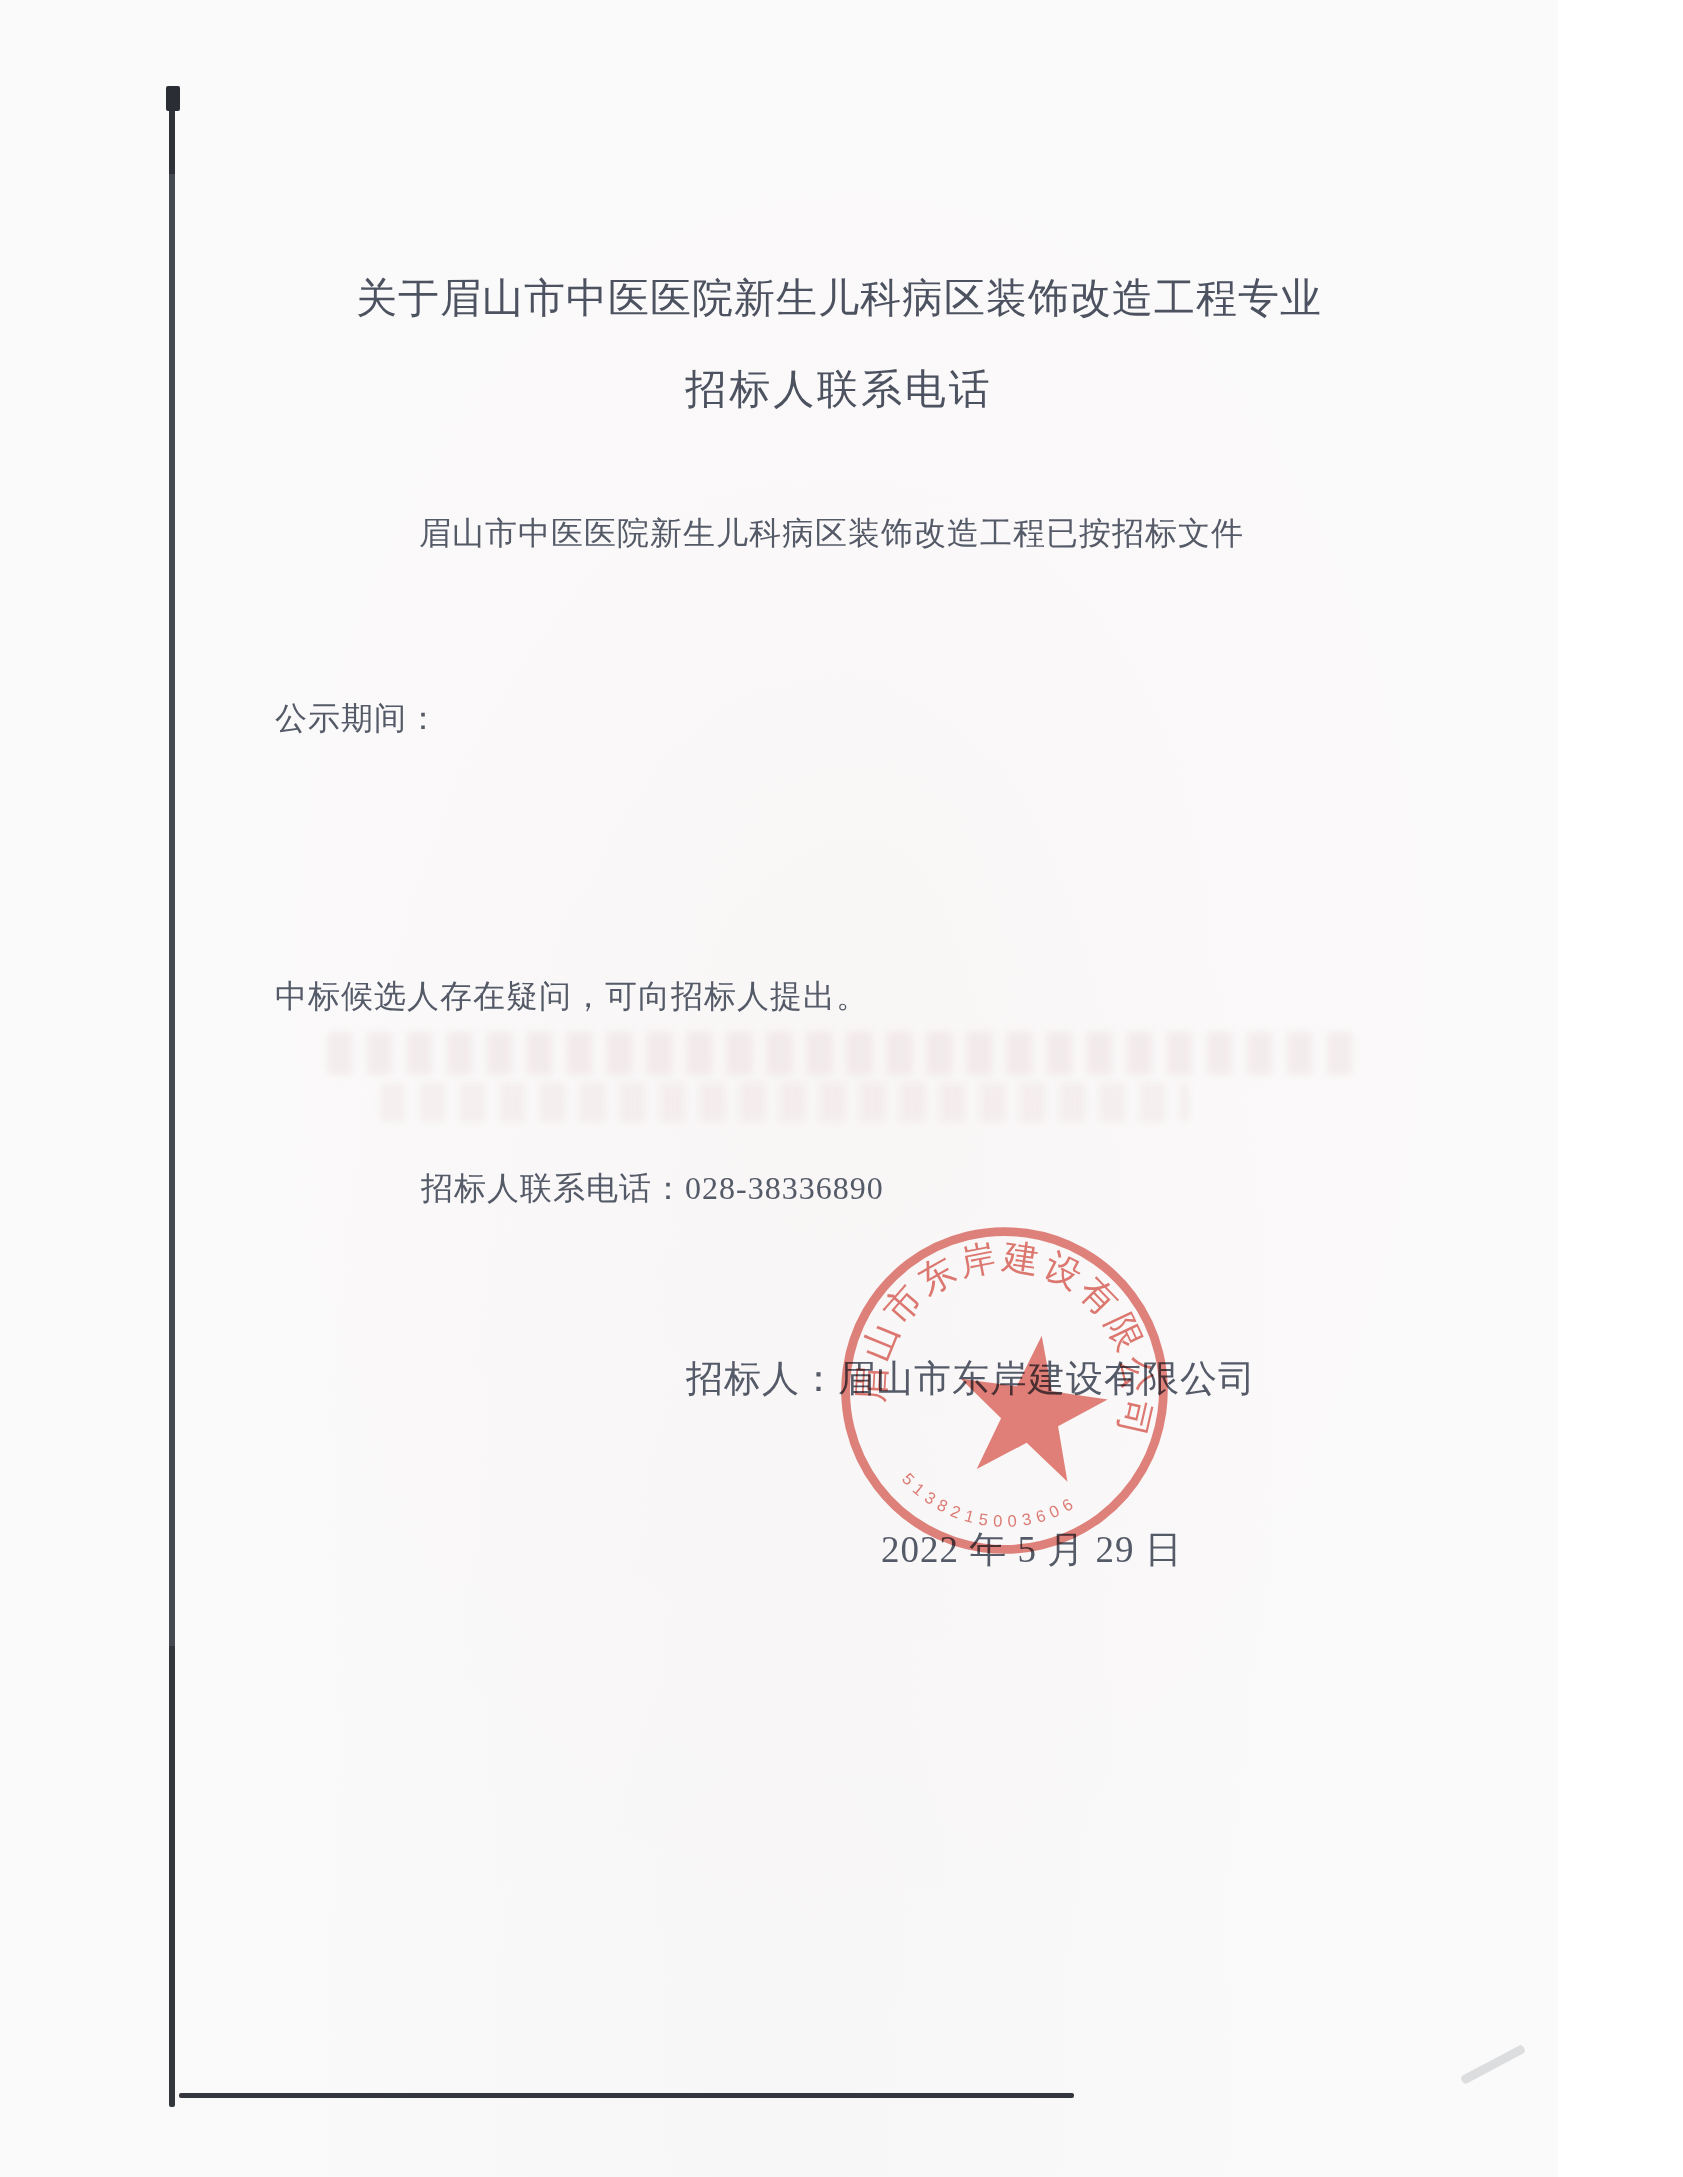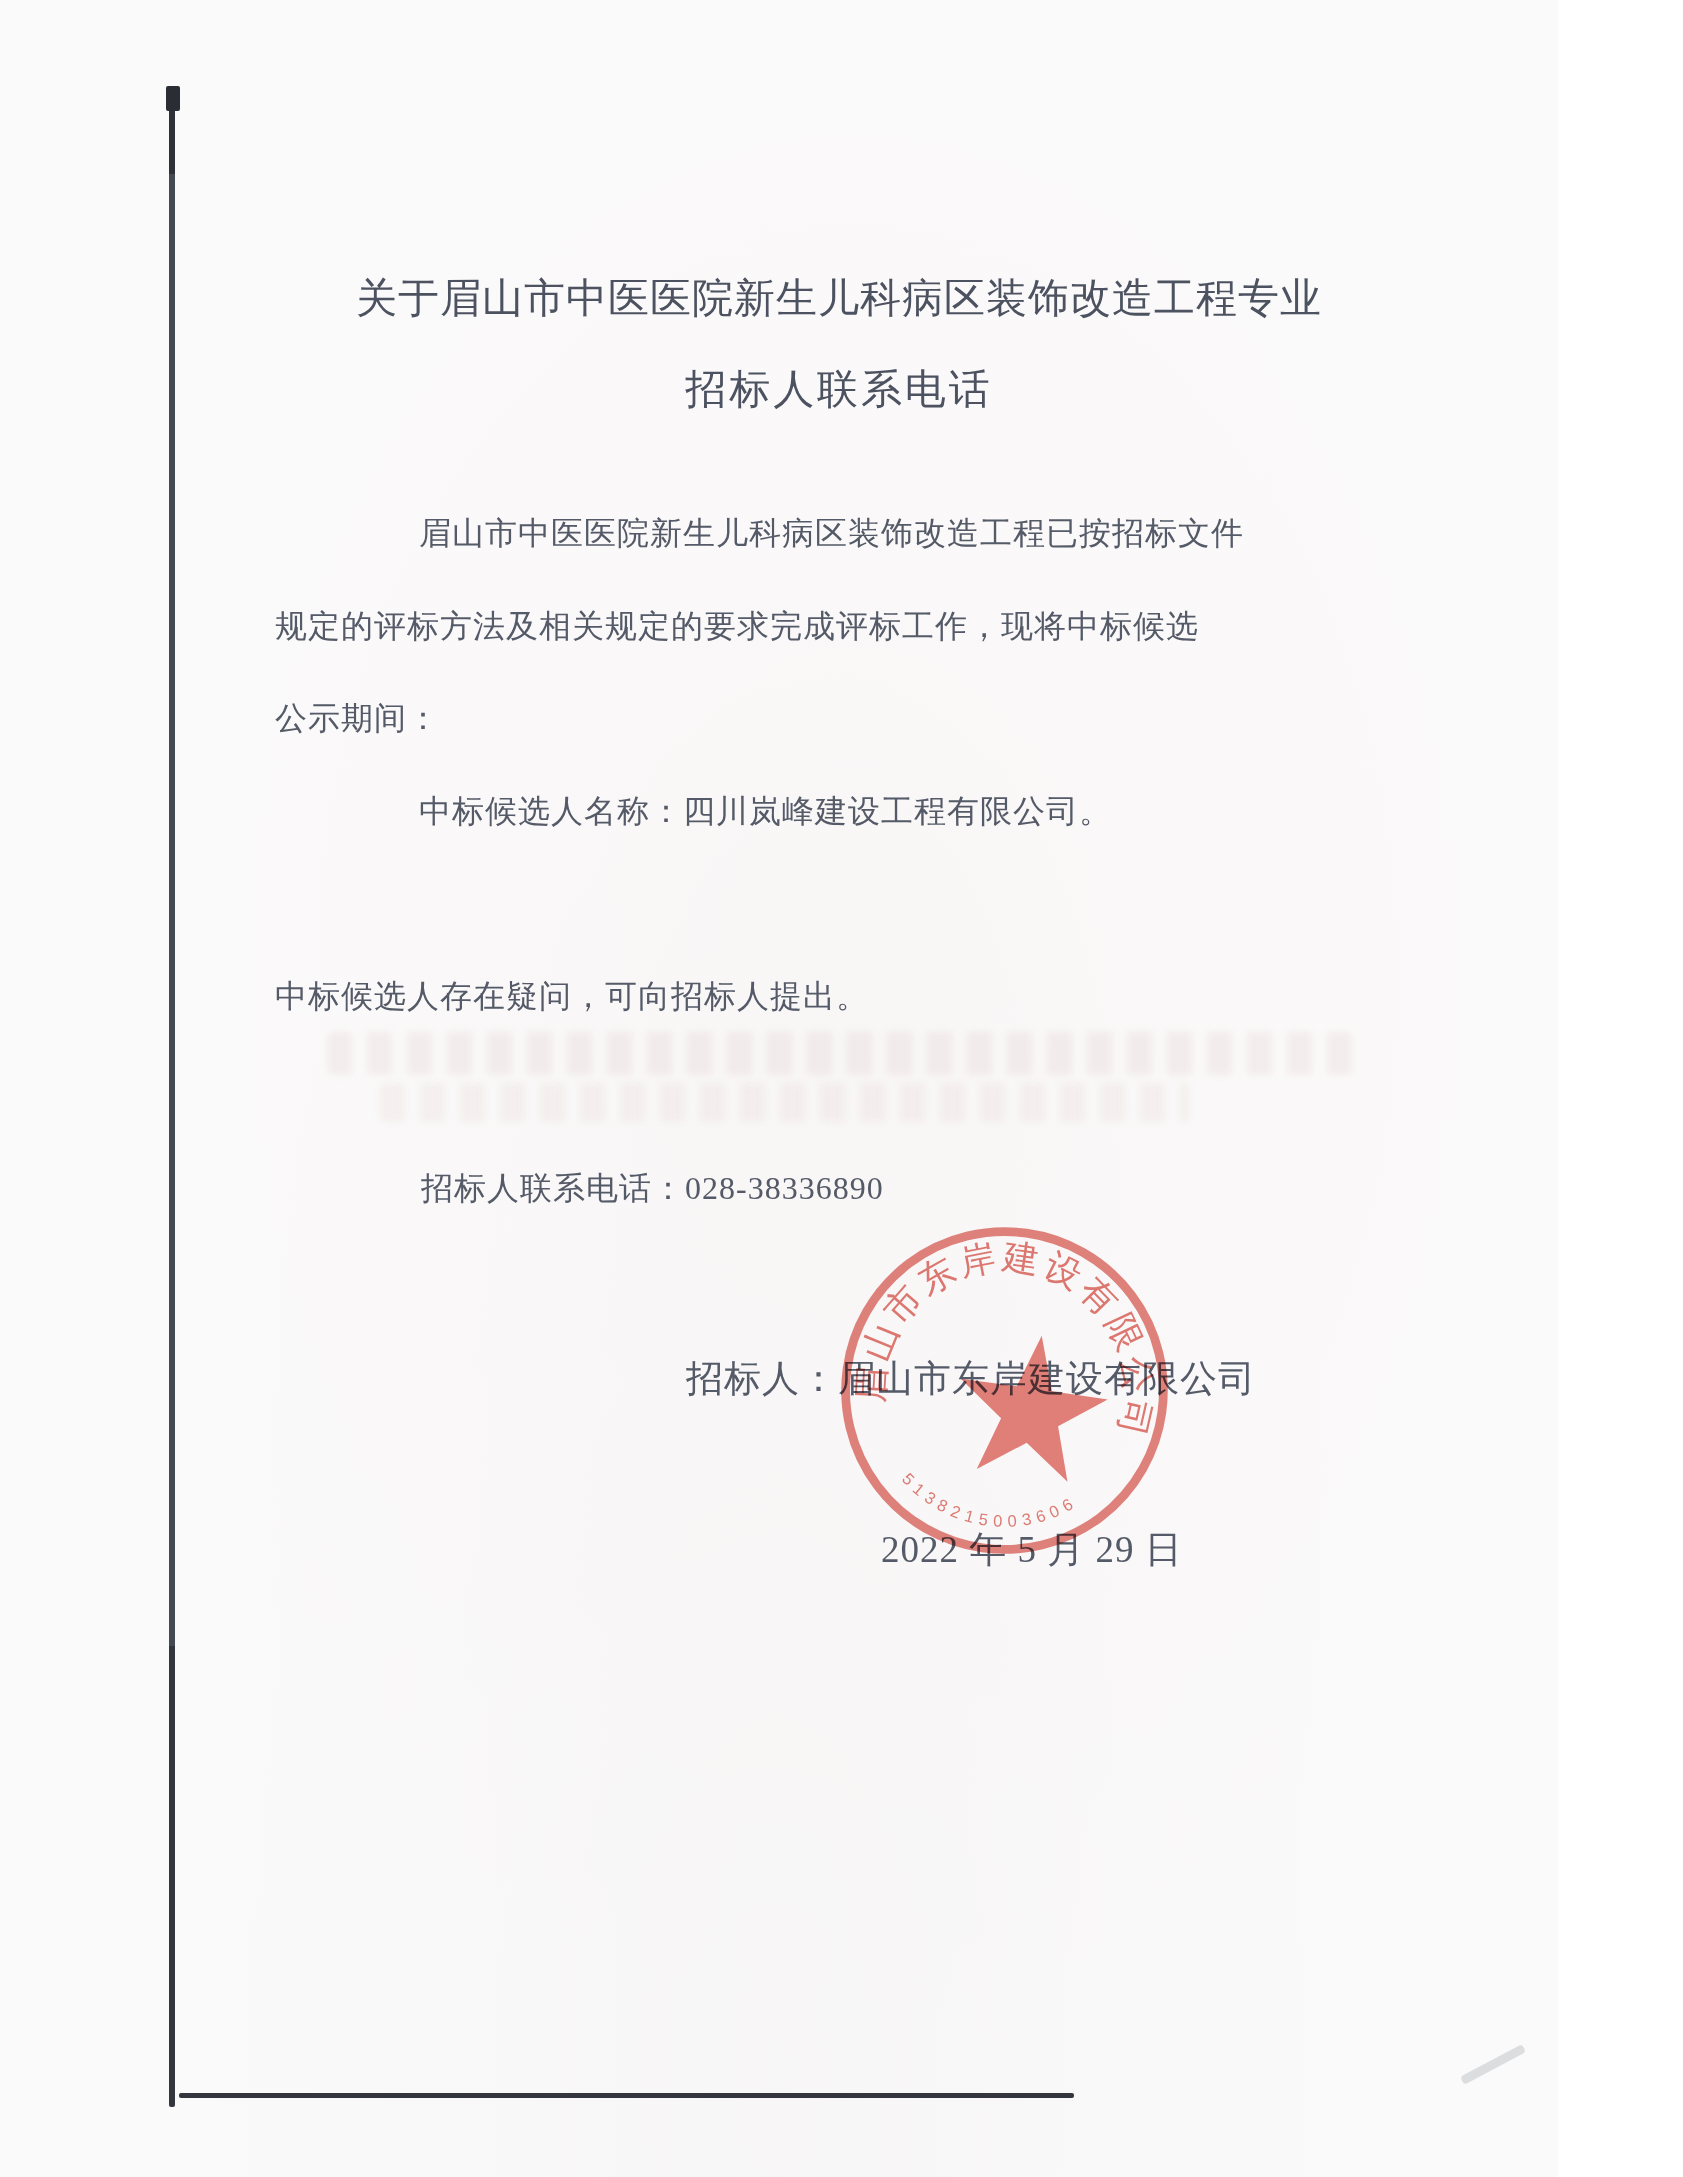--- a/index.html
+++ b/index.html
@@ -83,23 +83,21 @@
   <div class="abs artifact-br"></div>
 
   <div class="abs title-wrap title-1">
     <div class="title-line">关于眉山市中医医院新生儿科病区装饰改造工程专业</div>
   </div>
   <div class="abs title-wrap title-2">
     <div class="title-line">招标人联系电话</div>
   </div>
 
   <div class="abs body-line bl-indent" style="top:513px;">眉山市中医医院新生儿科病区装饰改造工程已按招标文件</div>
-  <div class="abs body-line bl-left" style="top:606px;">规定的评标方法及相关规定的要求完成评标工作，现将中标候选</div>
   <div class="abs body-line bl-left" style="top:698px;">公示期间：</div>
-  <div class="abs body-line bl-indent" style="top:791px;">中标候选人名称：四川岚峰建设工程有限公司。</div>
   <div class="abs body-line bl-left" style="top:976px;">中标候选人存在疑问，可向招标人提出。</div>
 
   <div class="abs ghost ghost-1"></div>
   <div class="abs ghost ghost-2"></div>
 
   <div class="abs body-line" style="left:421px; top:1168px;">招标人联系电话：028-38336890</div>
 
   <div class="abs sig-line" style="left:686px; top:1354px;">招标人：眉山市东岸建设有限公司</div>
   <div class="abs sig-line" style="left:881px; top:1525px;">2022 年 5 月 29 日</div>
 

